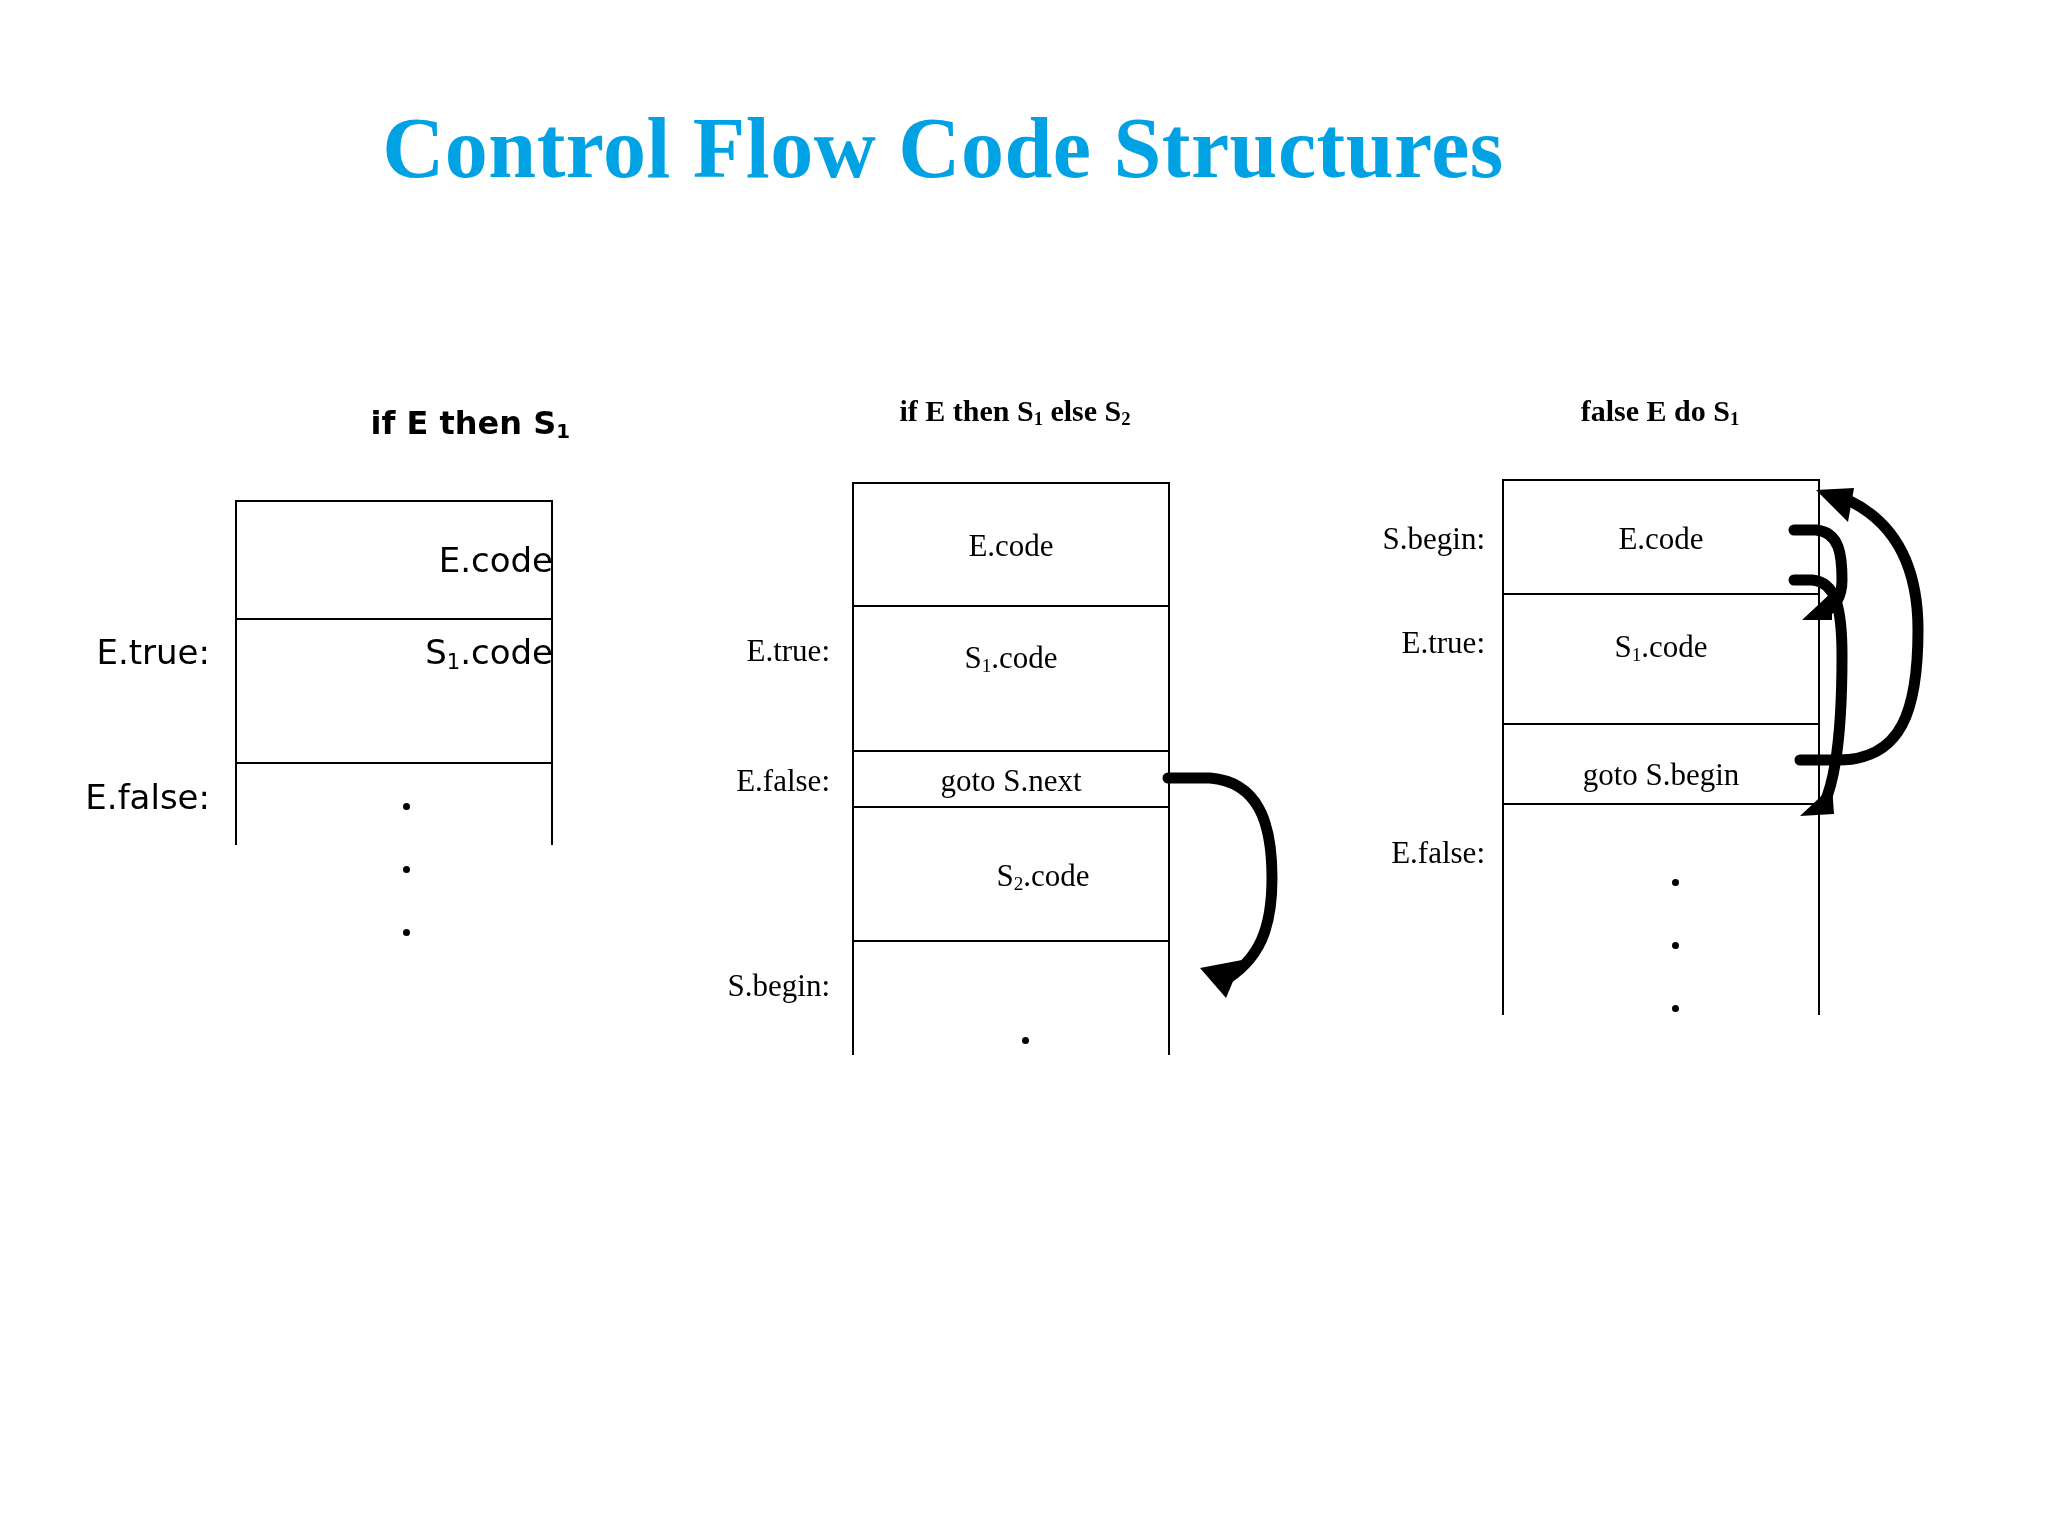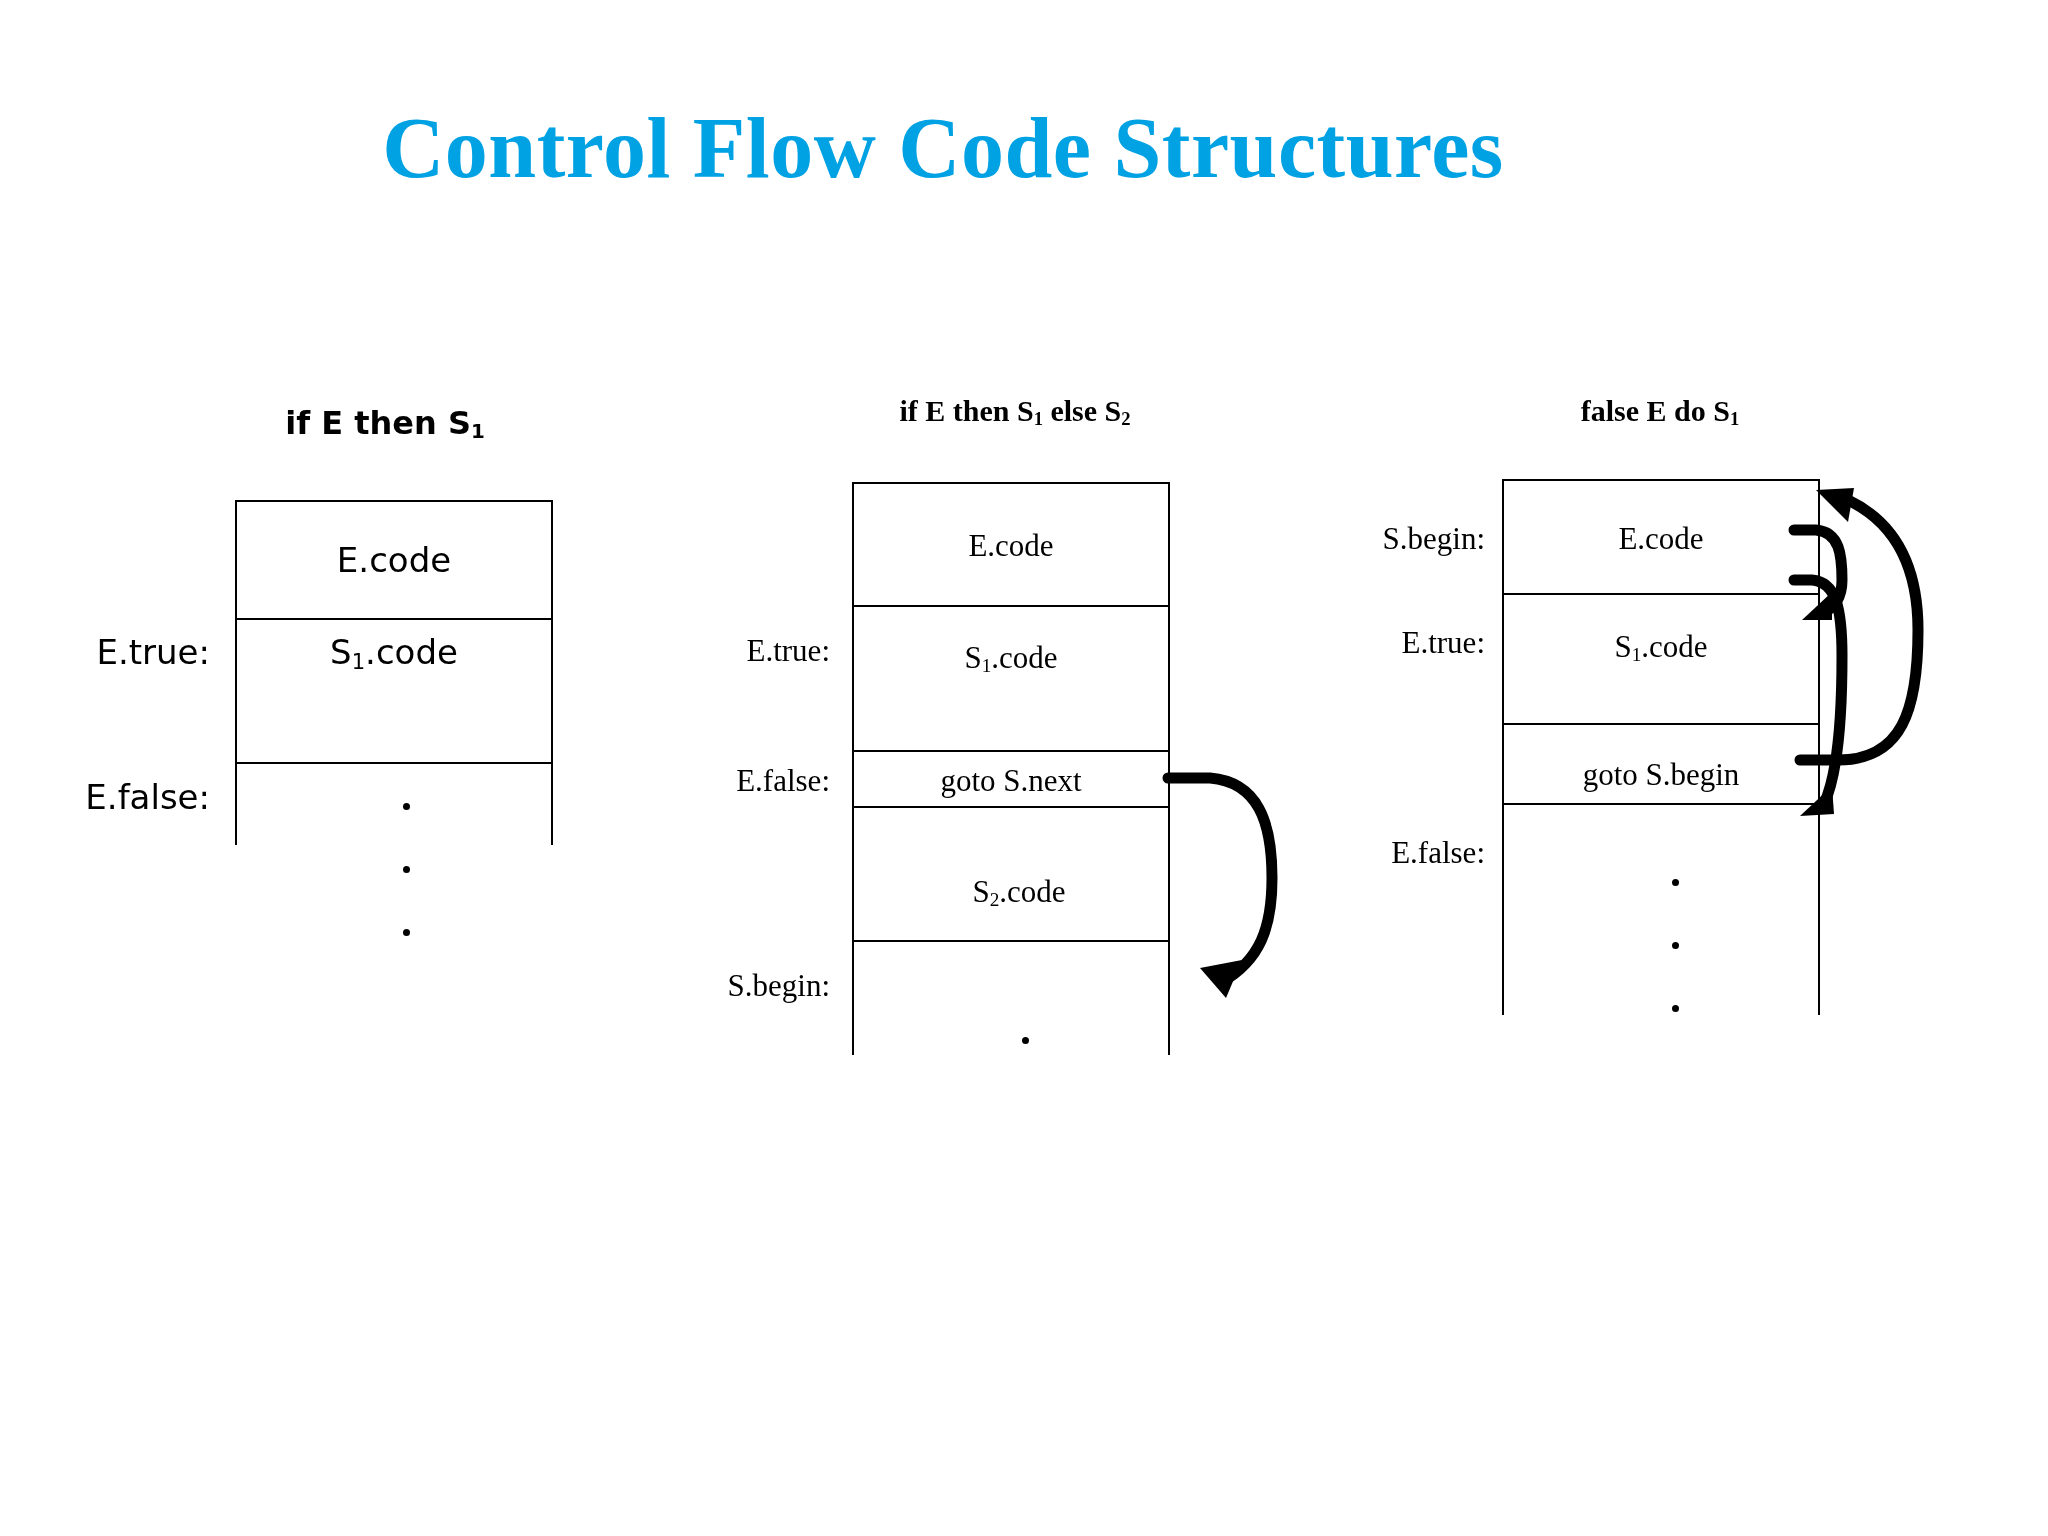--- a/index.html
+++ b/index.html
@@ -73,20 +73,21 @@
     position: absolute;
     width: 7px;
     height: 7px;
     border-radius: 50%;
     background: #000;
   }
 
   
   #d1, #d1 .dhead, #d1 .cell, #d1 .rowlabel {
     font-family: "DejaVu Sans", "Liberation Sans", sans-serif;
+    text-align: right;
   }
   #d1 .dhead  { font-size: 32px; font-weight: bold; }
   #d1 .cell   { font-size: 34px; }
   #d1 .rowlabel { font-size: 34px; }
 
   
   #d2 .dhead, #d3 .dhead { font-size: 30px; text-align: center; }
   #d2 .cell, #d3 .cell { font-size: 31px; }
   #d2 .rowlabel, #d3 .rowlabel { font-size: 31px; text-align: right; }
 
@@ -136,21 +137,21 @@
     <div class="hline" style="left:852px; top:750px; width:318px;"></div>
     <div class="hline" style="left:852px; top:806px; width:318px;"></div>
     <div class="hline" style="left:852px; top:940px; width:318px;"></div>
 
     <div class="cell" style="left:852px; top:528px; width:318px;">E.code</div>
 
     <div class="cell" style="left:852px; top:640px; width:318px;"><span>S</span><sub>1</sub><span>.code</span></div>
 
     <div class="cell" style="left:852px; top:763px; width:318px;">goto S.next</div>
 
-    <div class="cell" style="left:860px; top:858px; width:318px;margin-top:16px;"><span>S</span><sub>2</sub><span>.code</span></div>
+    <div class="cell" style="left:884px; top:858px; width:318px;"><span>S</span><sub>2</sub><span>.code</span></div>
 
     <div class="rowlabel" style="left:640px; top:633px; width:190px;">E.true:</div>
     <div class="rowlabel" style="left:640px; top:763px; width:190px;">E.false:</div>
     <div class="rowlabel" style="left:640px; top:968px; width:190px;">S.begin:</div>
 
     <div class="vdot" style="left:1022px; top:1037px;"></div>
     <div class="vdot" style="left:1022px; top:1104px;"></div>
     <div class="vdot" style="left:1022px; top:1171px;"></div>
 
     <svg class="arrows" style="left:1150px; top:760px;" width="220" height="260" viewBox="0 0 220 260">

